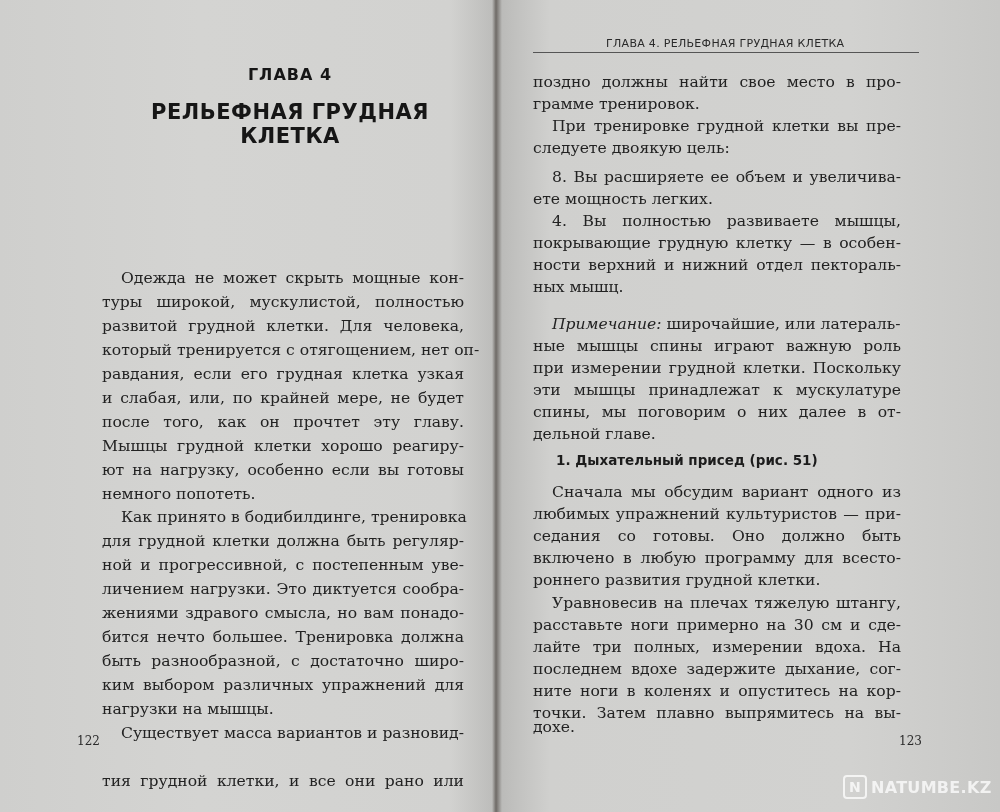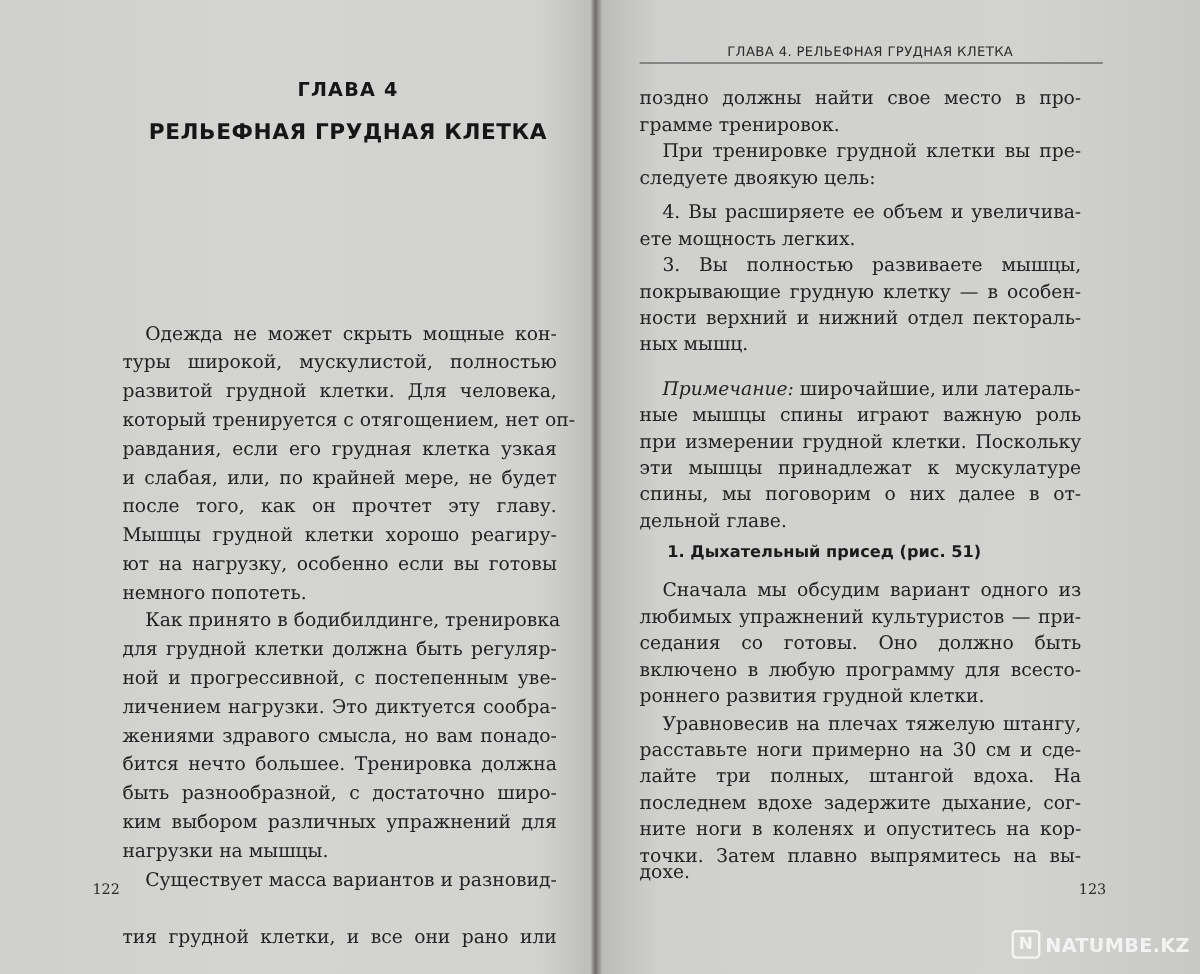--- a/index.html
+++ b/index.html
@@ -17,21 +17,21 @@
     .page { position: absolute; top: 0; height: 593px; }
     .page-left { left: 0; width: 495px; }
     .chapter-label {
       position: absolute; left: 100px; width: 380px; top: 65px; text-align: center;
       font-family: "DejaVu Sans", "Liberation Sans", sans-serif; font-weight: bold;
       font-size: 16px; letter-spacing: 1px; color: #161616;
     }
     .chapter-title {
       position: absolute; left: 100px; width: 380px; top: 100px; text-align: center;
       font-family: "DejaVu Sans", "Liberation Sans", sans-serif; font-weight: bold;
-      font-size: 18px; letter-spacing: 0.5px; color: #161616;
+      font-size: 21px; letter-spacing: 0.5px; color: #161616;
     }
     .text-line {
       position: absolute; font-size: 15.6px; line-height: 20px; white-space: nowrap;
       text-align: justify; text-align-last: justify; color: #222;
     }
     .text-line.last { text-align-last: left; }
     .left-col .text-line { left: 102px; width: 362px; }
     .left-col .text-line.indent { left: 121px; width: 343px; }
     .right-col .text-line { left: 533px; width: 368px; }
     .right-col .text-line.indent { left: 552px; width: 349px; }
@@ -100,44 +100,44 @@
   </div>
 
   <div class="page-right-wrap right-col">
     <div class="running-head">ГЛАВА 4. РЕЛЬЕФНАЯ ГРУДНАЯ КЛЕТКА</div>
     <div class="head-rule"></div>
 
     <div class="text-line" style="top:72px">поздно должны найти свое место в про-</div>
     <div class="text-line last" style="top:94px">грамме тренировок.</div>
     <div class="text-line indent" style="top:116px">При тренировке грудной клетки вы пре-</div>
     <div class="text-line last" style="top:138px">следуете двоякую цель:</div>
-    <div class="text-line indent" style="top:167px">4. Вы расширяете ее объем и увеличива-</div>
+    <div class="text-line indent" style="top:167px">8. Вы расширяете ее объем и увеличива-</div>
     <div class="text-line last" style="top:189px">ете мощность легких.</div>
-    <div class="text-line indent" style="top:211px">3. Вы полностью развиваете мышцы,</div>
+    <div class="text-line indent" style="top:211px">4. Вы полностью развиваете мышцы,</div>
     <div class="text-line" style="top:233px">покрывающие грудную клетку — в особен-</div>
     <div class="text-line" style="top:255px">ности верхний и нижний отдел пектораль-</div>
     <div class="text-line last" style="top:277px">ных мышц.</div>
 
     <div class="text-line indent last" style="top:314px"><span class="italic">Примечание:</span><span> широчайшие, или латераль-</span></div>
     <div class="text-line" style="top:336px">ные мышцы спины играют важную роль</div>
     <div class="text-line" style="top:358px">при измерении грудной клетки. Поскольку</div>
     <div class="text-line" style="top:380px">эти мышцы принадлежат к мускулатуре</div>
     <div class="text-line" style="top:402px">спины, мы поговорим о них далее в от-</div>
     <div class="text-line last" style="top:424px">дельной главе.</div>
 
     <div class="section-heading">1. Дыхательный присед (рис. 51)</div>
 
     <div class="text-line indent" style="top:482px">Сначала мы обсудим вариант одного из</div>
     <div class="text-line" style="top:504px">любимых упражнений культуристов — при-</div>
     <div class="text-line" style="top:526px">седания со готовы. Оно должно быть</div>
     <div class="text-line" style="top:548px">включено в любую программу для всесто-</div>
     <div class="text-line last" style="top:570px">роннего развития грудной клетки.</div>
     <div class="text-line indent" style="top:593px">Уравновесив на плечах тяжелую штангу,</div>
     <div class="text-line" style="top:615px">расставьте ноги примерно на 30 см и сде-</div>
-    <div class="text-line" style="top:637px">лайте три полных, штангой вдоха. На</div>
+    <div class="text-line" style="top:637px">лайте три полных, измерении вдоха. На</div>
     <div class="text-line" style="top:659px">последнем вдохе задержите дыхание, сог-</div>
     <div class="text-line" style="top:681px">ните ноги в коленях и опуститесь на кор-</div>
     <div class="text-line" style="top:703px">точки. Затем плавно выпрямитесь на вы-</div>
     <div class="text-line last" style="top:717px">дохе.</div>
 
     <div class="page-number pn-right">123</div>
   </div>
 
   <div class="watermark">
     <span class="wm-logo">N</span>

